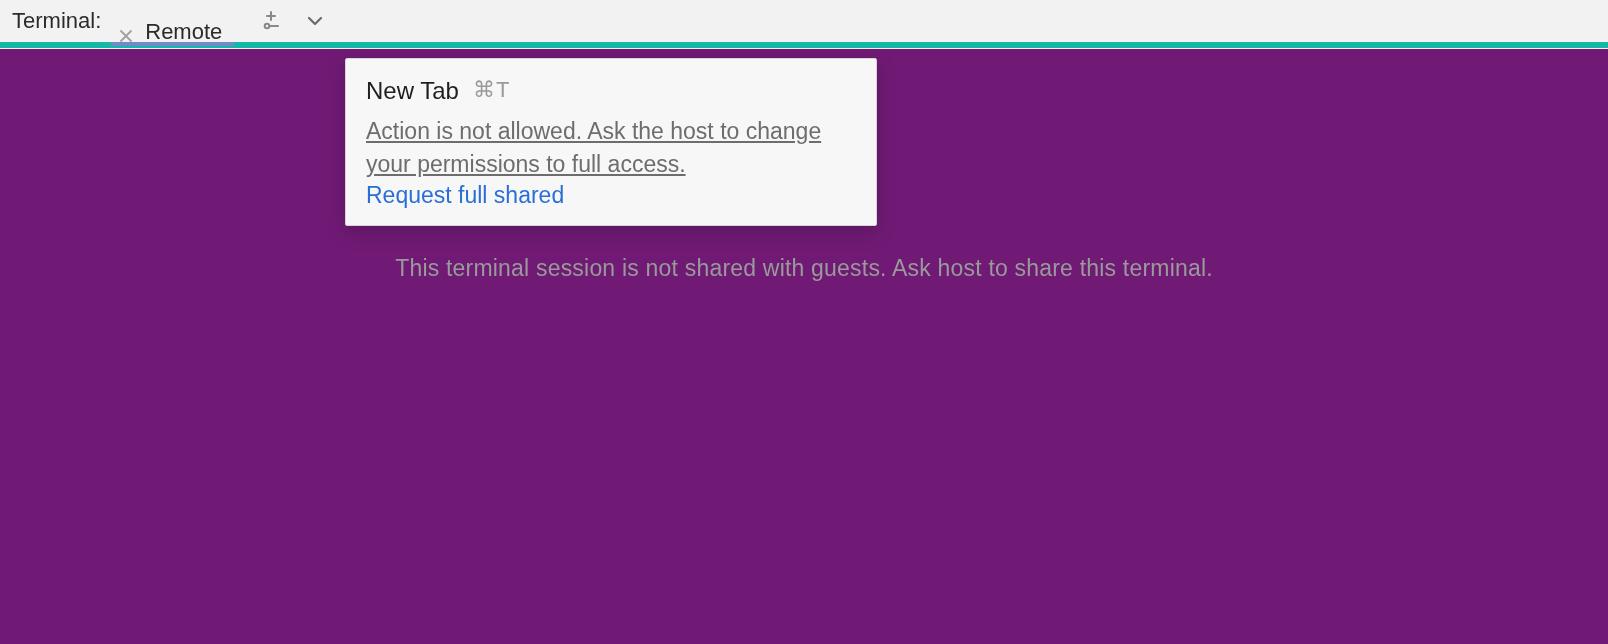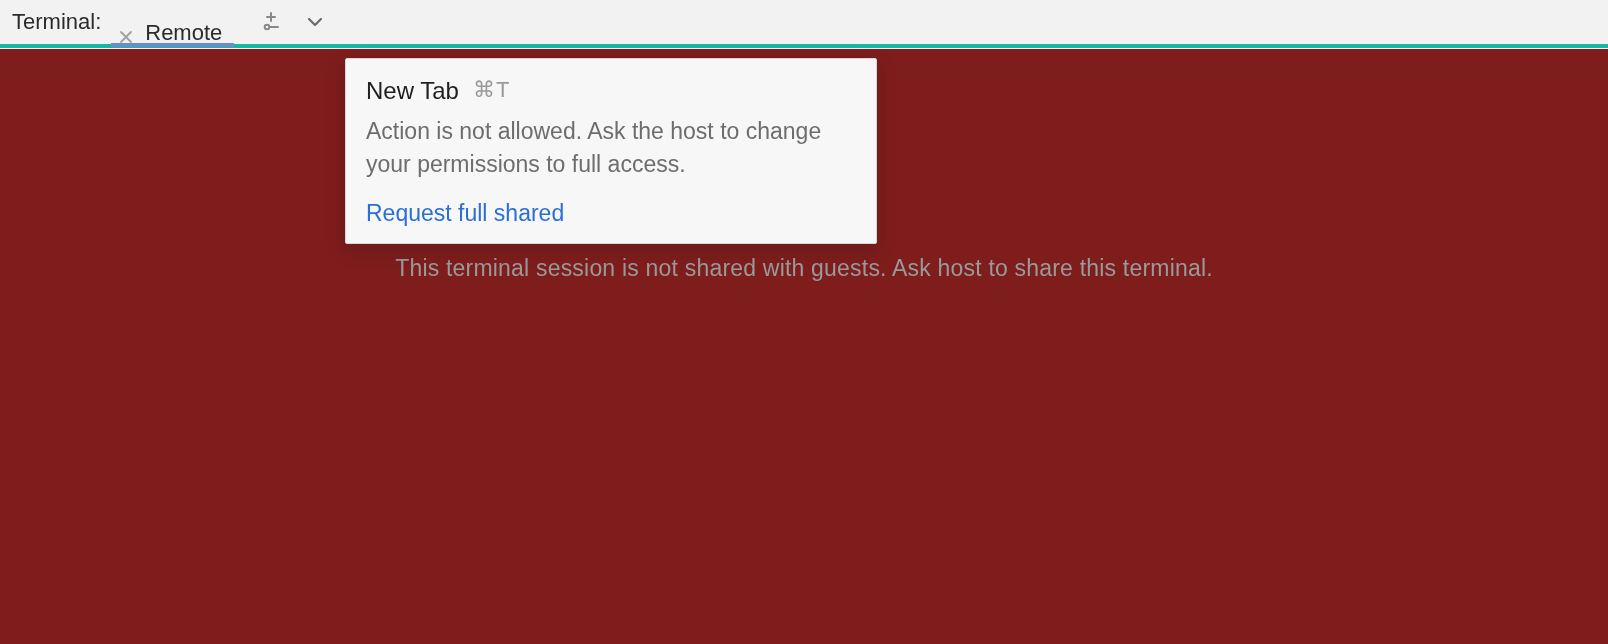--- a/index.html
+++ b/index.html
@@ -9,21 +9,21 @@
       width: 1608px;
       height: 644px;
       overflow: hidden;
       position: relative;
     }
     .tab-bar {
       display: flex;
       align-items: center;
       height: 48px;
       padding-left: 12px;
-      border-bottom: 4px solid #14b8a6;
+      border-bottom: 6px solid #14b8a6;
       gap: 4px;
     }
     .panel-label {
       font-size: 22px;
       color: #2b2b2b;
       padding-right: 6px;
     }
     .tab {
       display: flex;
       align-items: flex-end;
@@ -52,21 +52,21 @@
     .toolbar-icon {
       width: 30px; height: 30px;
       display: inline-flex; align-items: center; justify-content: center;
       color: #888;
       cursor: pointer;
       margin-left: 10px;
     }
     .content {
       position: absolute;
       left: 0; right: 0; top: 49px; bottom: 0;
-      background: #7f1d1d;
+      background: #701a75;
     }
     .status-message {
       font-size: 23px;
       color: #9a9a9a;
       text-align: center;
       width: 100%;
       position: absolute;
       top: 206px;
       left: 0;
       letter-spacing: 0.2px;
@@ -95,21 +95,22 @@
     }
     .shortcut {
       font-size: 22px;
       color: #9a9a9a;
       letter-spacing: 1px;
     }
     .popover-body {
       font-size: 23px;
       color: #6d6d6d;
       line-height: 1.45;
-      margin-bottom: 18px;
+      margin-bottom: 0;
+      text-decoration: underline;
     }
     .popover-link {
       font-size: 23px;
       color: #2a6fd6;
       cursor: pointer;
       display: inline-block;
     }
     svg { display: block; }
   </style>
 </head>

